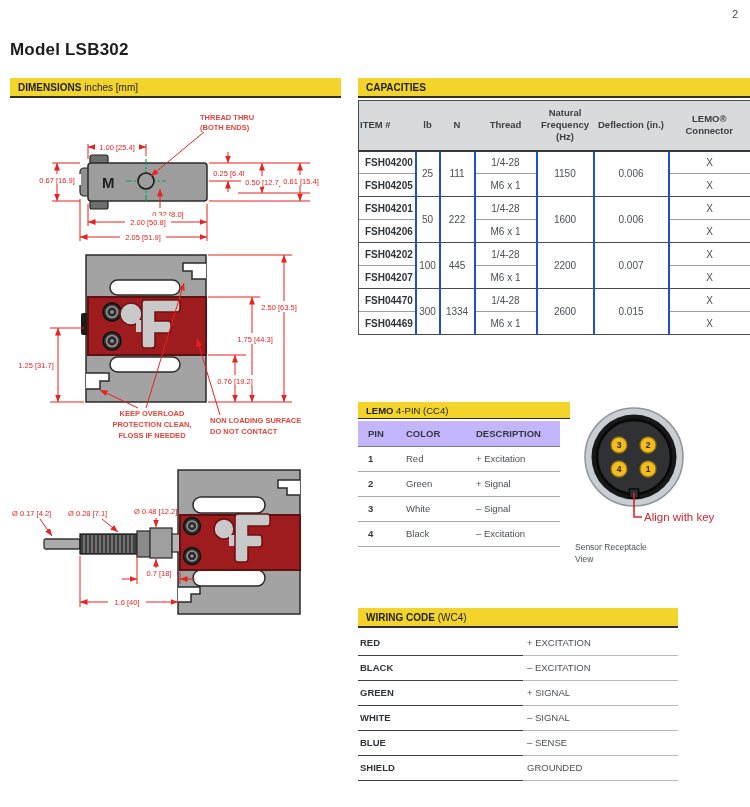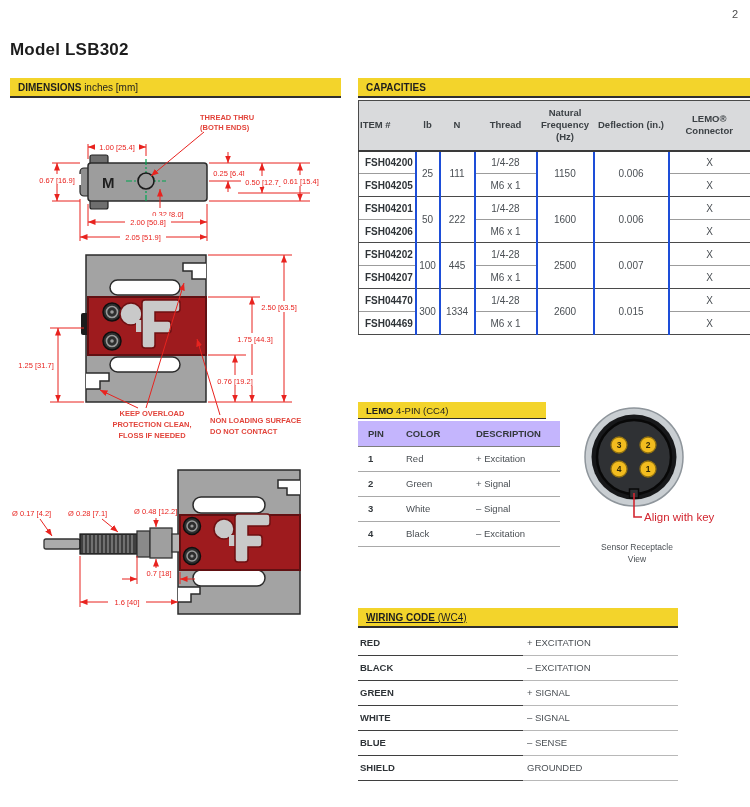--- a/index.html
+++ b/index.html
@@ -46,21 +46,21 @@
   }
   .pin td { height:25px; border-bottom:1px solid #a9a9a9; padding-left:10px; }
   .pin td.num { font-weight:bold; color:#33383c; }
 
   
   table.wc { border-collapse:collapse; table-layout:fixed; width:320px; font-size:9.5px; }
   .wc td { height:25px; }
   .wc td.wire { font-weight:bold; color:#2f3438; border-bottom:1.5px solid #3f3f3f; padding-left:2px; }
   .wc td.fn   { color:#4a4f54; border-bottom:1px solid #b8b8b8; padding-left:4px; }
 
-  .caption { text-align:center; font-size:8.5px; color:#4a4f54; line-height:1.45; }
+  .caption { font-size:8.5px; color:#4a4f54; line-height:1.45; }
 
   svg text { font-family:"Liberation Sans", sans-serif; }
   .dimtxt  { font-size:7.5px; fill:#E8231F; }
   .notetxt { font-size:7.5px; font-weight:bold; fill:#E2443B; }
 </style>
 </head>
 <body>
 
 <div class="abs page-title">Model LSB302</div>
 <div class="abs page-num">2</div>
@@ -315,21 +315,21 @@
     <tr class="sub">
       <td class="item">FSH04206</td>
       <td>M6 x 1</td>
       <td>X</td>
     </tr>
     <tr class="g">
       <td class="item">FSH04202</td>
       <td rowspan="2">100</td>
       <td rowspan="2">445</td>
       <td>1/4-28</td>
-      <td rowspan="2">2500</td>
+      <td rowspan="2">2200</td>
       <td rowspan="2">0.007</td>
       <td>X</td>
     </tr>
     <tr class="sub">
       <td class="item">FSH04207</td>
       <td>M6 x 1</td>
       <td>X</td>
     </tr>
     <tr class="g">
       <td class="item">FSH04470</td>
@@ -341,21 +341,21 @@
       <td>X</td>
     </tr>
     <tr class="sub last">
       <td class="item">FSH04469</td>
       <td>M6 x 1</td>
       <td>X</td>
     </tr>
   </tbody>
 </table>
 
-<div class="abs bar" style="left:358px; top:402px; width:188px; font-size:9.5px; padding:3px 8px 2px 8px; border-bottom-width:1.5px;">
+<div class="abs bar" style="left:358px; top:402px; width:212px; font-size:9.5px; padding:3px 8px 2px 8px; border-bottom-width:1.5px;">
   <span class="b">LEMO</span><span class="r"> 4-PIN (CC4)</span>
 </div>
 
 <table class="pin abs" style="left:358px; top:421px;">
   <colgroup>
       <col style="width:38px">
       <col style="width:70px">
       <col style="width:94px">
     </colgroup>
   <thead>
@@ -412,21 +412,21 @@
   </g>
   <path d="M62,95 V119 H70" stroke="#D22630" stroke-width="1.6" fill="none"></path>
   <text x="72" y="123" font-size="11.5" fill="#D22630">Align with key</text>
 </svg>
 
 <div class="abs caption" style="left:575px; top:541px; width:124px;">
   <div>Sensor Receptacle</div>
   <div>View</div>
 </div>
 
-<div class="abs bar" style="left:358px; top:608px; width:320px;text-decoration:underline;">
+<div class="abs bar" style="left:358px; top:608px; width:320px;">
   <span class="b">WIRING CODE</span><span class="r"> (WC4)</span>
 </div>
 
 <table class="wc abs" style="left:358px; top:630px;">
   <colgroup>
       <col style="width:165px">
       <col style="width:155px">
     </colgroup>
   <tbody>
     <tr>

